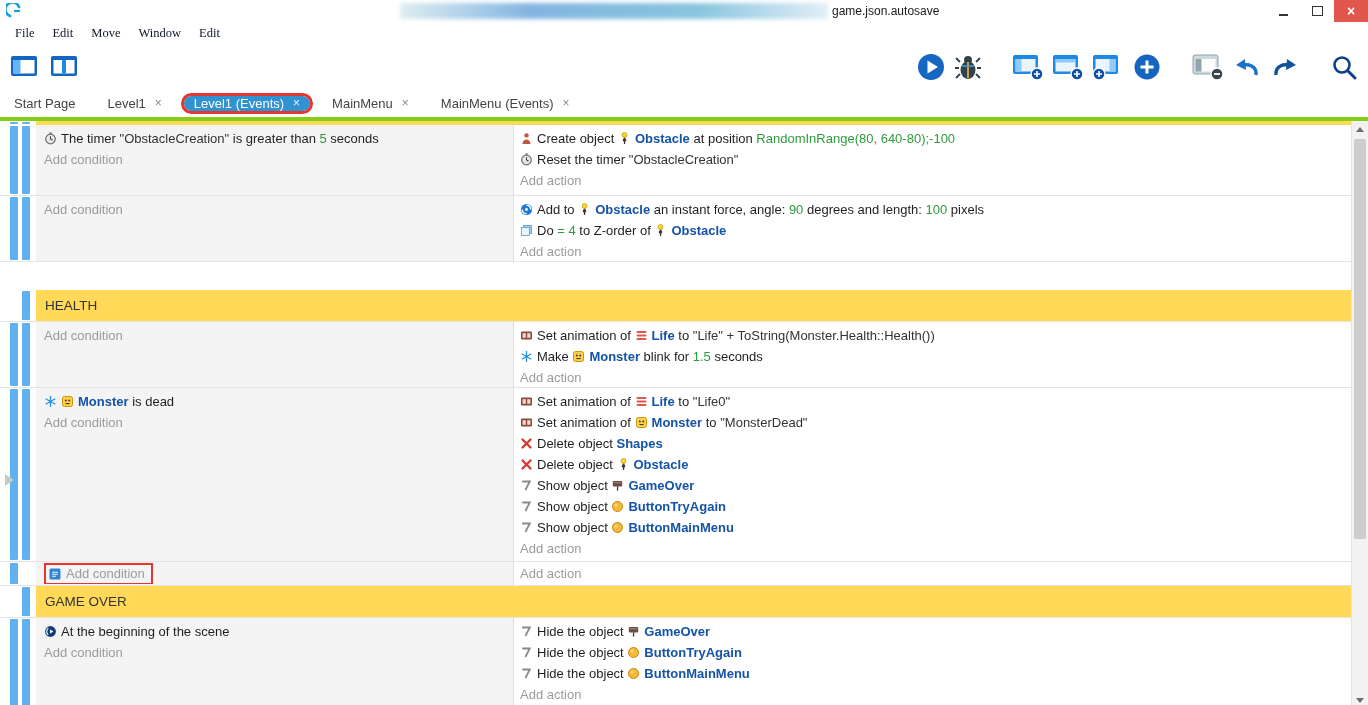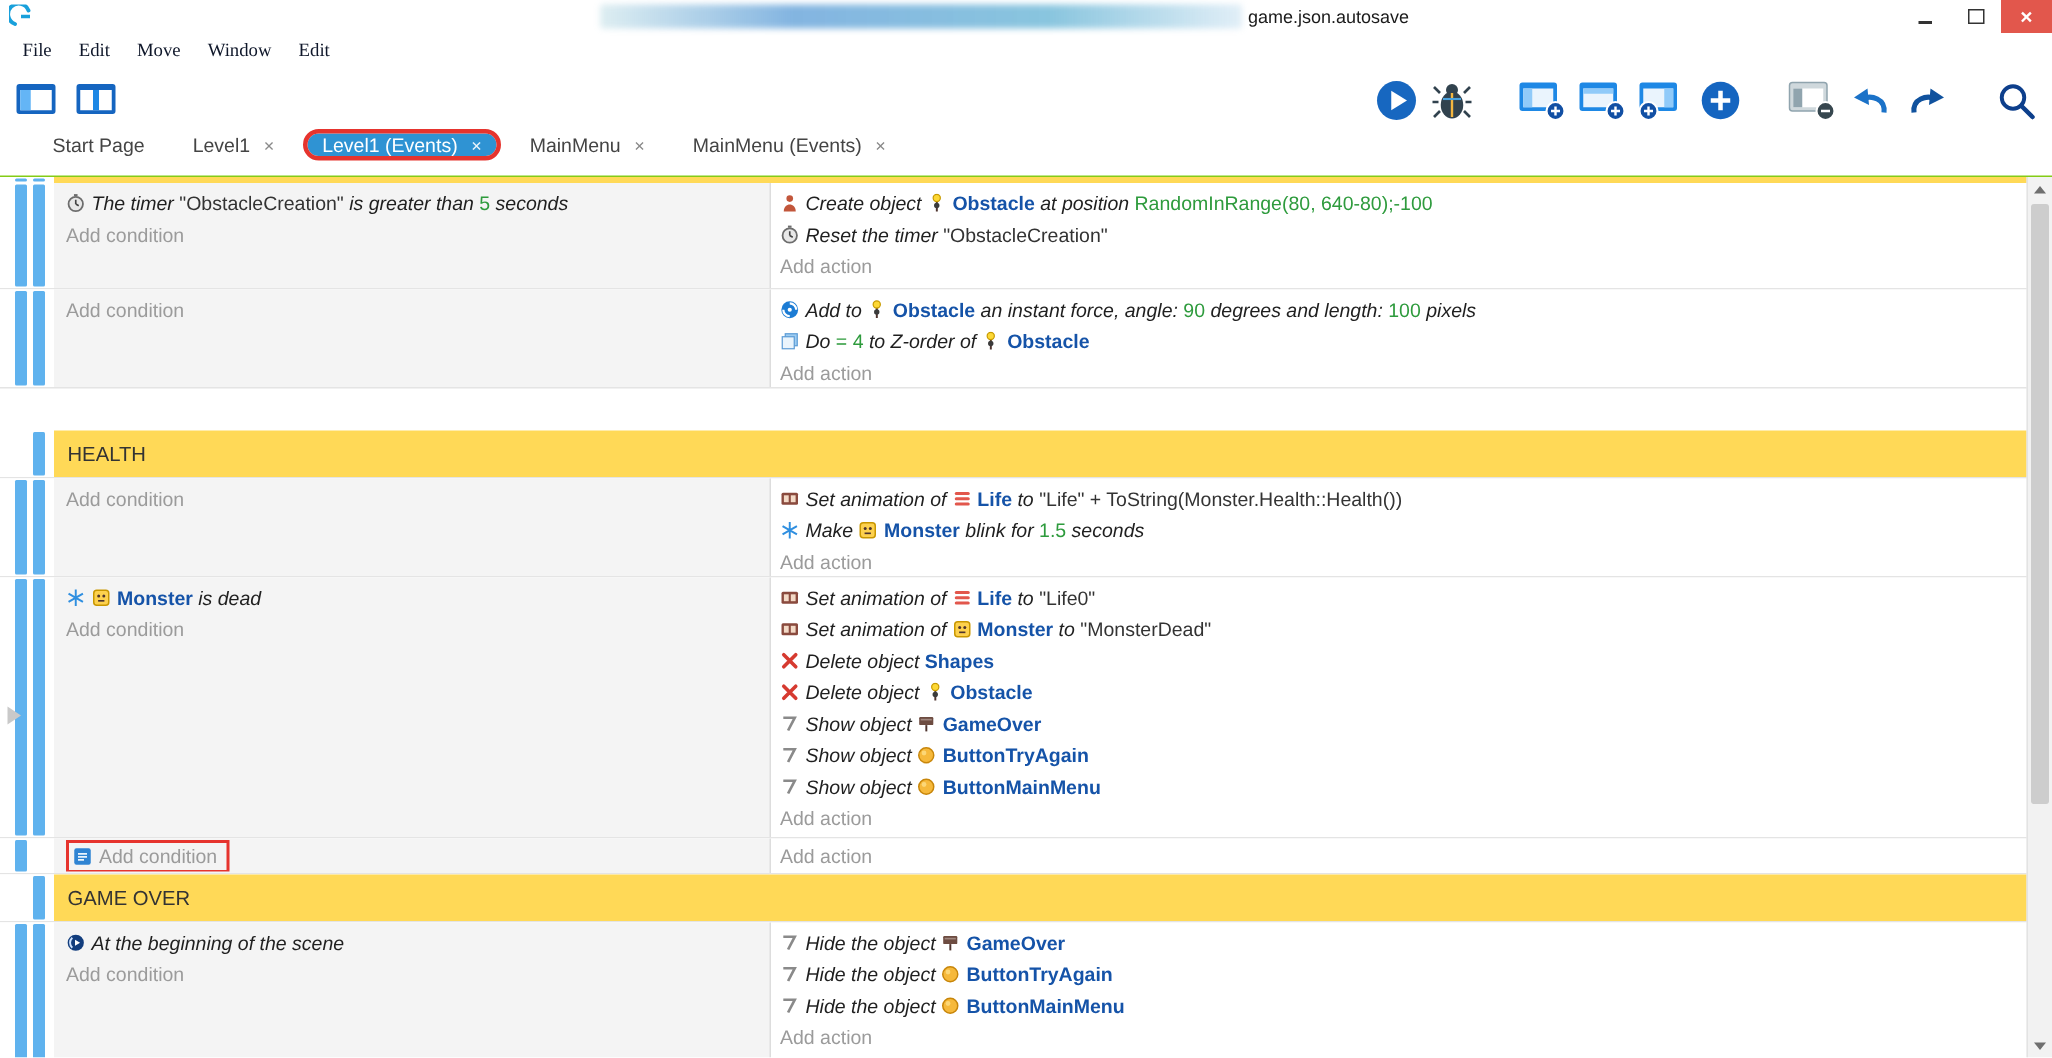--- a/index.html
+++ b/index.html
@@ -23,41 +23,41 @@
   .menu-item{padding:0 9px;color:#0f172a;font-family:Liberation Serif, serif;}
 
   
   .toolbar{height:45px;position:relative;background:#fff;display:flex;align-items:center;}
   .tb-left{display:flex;gap:12px;padding-left:10px;align-items:center;}
   .tb-right{position:absolute;right:10px;display:flex;align-items:center;gap:8px;}
   .tb-ic{display:inline-flex;align-items:center;justify-content:center;}
   .tb-sp{width:14px;height:1px;}
 
   
-  .tabbar{height:28px;border-bottom:1px solid #84cc16;display:flex;align-items:flex-start;padding-left:25px;font-size:13px;background:#fff;}
+  .tabbar{height:28px;border-bottom:4px solid #84cc16;display:flex;align-items:center;padding-left:4px;font-size:13px;background:#fff;}
   .tab{display:flex;align-items:center;gap:9px;padding:0 10px;margin-right:12px;color:#444;position:relative;}
   .tab .tab-close{color:#8a8a8a;font-size:12px;}
   .tab.selected{background:#2f93d3;color:#fff;}
   .tab.selected .tab-close{color:#eaf4fb;}
   .tab.annotated{outline:3px solid #e6342e;outline-offset:0;z-index:3;border-radius:12px;}
 
   
   .sheet{position:relative;height:587px;background:#fff;}
   .rows{position:absolute;left:0;top:0;right:16px;bottom:0;overflow:hidden;}
   .ev-row{display:flex;border-bottom:1px solid #e4e4e4;background:#fff;box-sizing:border-box;}
   .gutter{width:36px;position:relative;flex:none;background:#fff;}
   .strip{position:absolute;top:1px;bottom:1px;width:8px;background:#5fb2ee;border-radius:1px;}
   .strip.s1{left:10px;} .strip.s2{left:22px;}
   .cond{width:478px;flex:none;background:#f4f4f4;border-right:1px solid #ddd;
     padding:3px 8px 0 8px;box-sizing:border-box;overflow:hidden;}
   .act{flex:1;padding:3px 6px 0 6px;box-sizing:border-box;overflow:hidden;}
   .ev-row.compact .cond,.ev-row.compact .act{padding-top:1px;}
   .line{height:21px;line-height:21px;white-space:nowrap;overflow:hidden;font-size:13px;}
   .ph{color:#9b9b9b;}
-  .seg-x{color:#1f1f1f;font-style:italic;} .seg-s{color:#333;}
+  .seg-x{color:#1f1f1f;} .seg-s{color:#333;}
   .seg-o{color:#1553a8;font-weight:bold;}
   .seg-v{color:#2e9b3d;}
   .ic{display:inline-block;width:13px;height:13px;vertical-align:-2px;margin-right:4px;}
   .group-bar{flex:1;background:#ffd957;height:100%;line-height:31px;padding-left:9px;
     font-size:13.5px;color:#333;box-sizing:border-box;}
   .sliver .group-bar{line-height:4px;}
   .redbox{display:inline-block;border:2px solid #e6342e;padding:0 6px 1px 3px;line-height:17px;}
   .redbox .ic{vertical-align:-2px;}
   .drop-indicator{position:absolute;left:5px;top:353px;width:0;height:0;
     border-top:6px solid transparent;border-bottom:6px solid transparent;border-left:9px solid #c9c9c9;}

